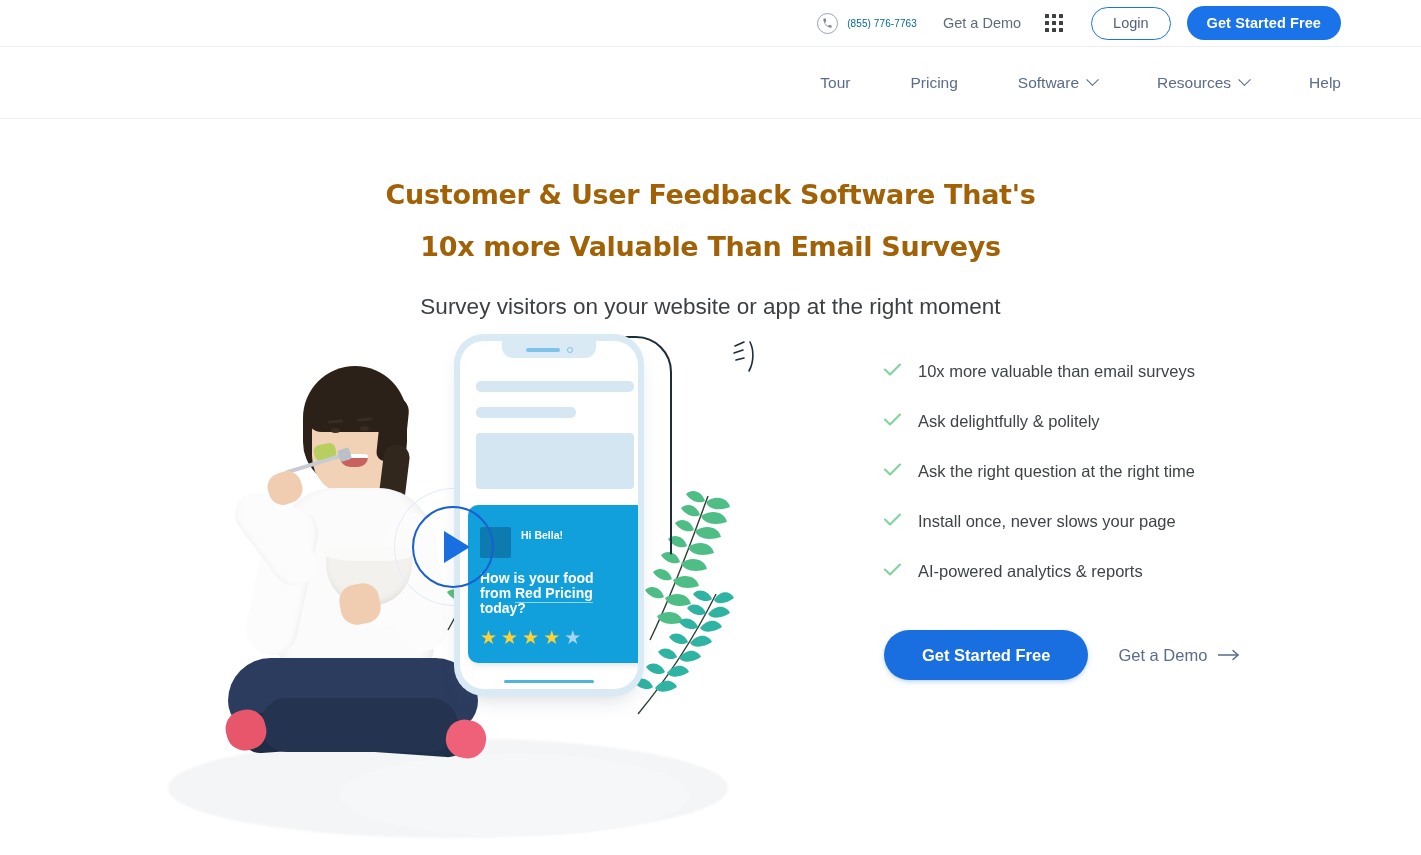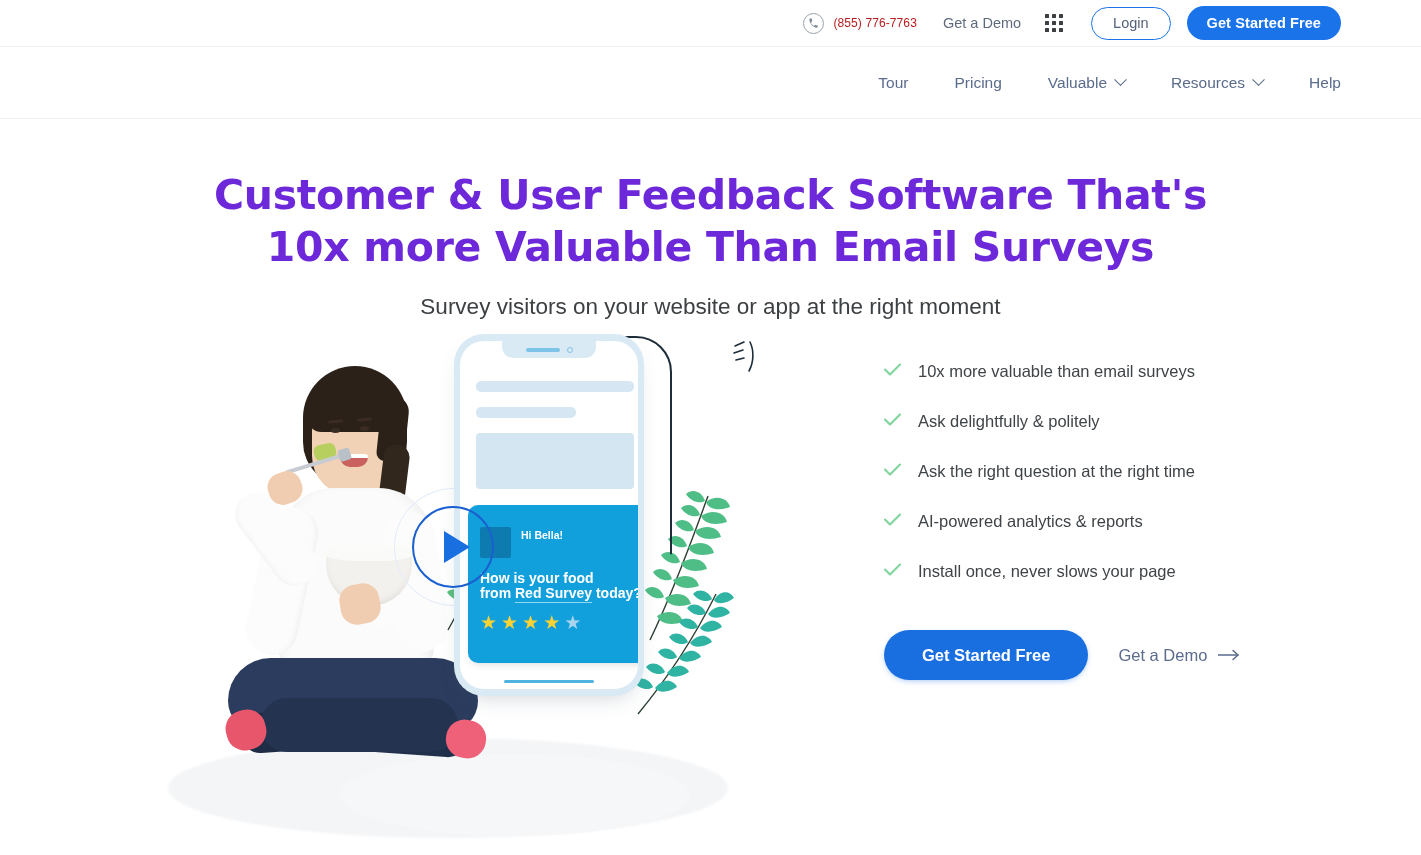--- a/index.html
+++ b/index.html
@@ -27,21 +27,21 @@
     margin-right: 26px;
   }
   .phone-circle {
     width: 21px; height: 21px; border-radius: 50%;
     border: 1.4px solid #9aa2ad;
     display: flex; align-items: center; justify-content: center;
     flex: none;
   }
   .phone-circle svg { display: block; }
   .phone-num {
-    font-size: 12px; color: #b91c1c; font-weight: 400;
+    font-size: 10px; color: #0369a1; font-weight: 400;
     letter-spacing: .1px;
   }
   .topbar-link {
     font-size: 14.5px; color: #5f6b7c; text-decoration: none;
     margin-right: 24px; cursor: pointer;
   }
   .grid-icon {
     display: grid;
     grid-template-columns: repeat(3, 4px);
     grid-template-rows: repeat(3, 4px);
@@ -89,43 +89,43 @@
     font-family: "DejaVu Sans", sans-serif;
   }
   .logo-swoosh {
     position: absolute; right: -28px; top: -13px;
   }
   .logo-sub { font-size: 10px; font-weight: 700; color: #44474c; letter-spacing: .05px; margin-top: 1px; padding-left: 2px;}
 
   .navlinks {
     position: absolute; right: 80px; top: 50%;
     transform: translateY(-50%);
-    display: flex; align-items: center; gap: 2px;
+    display: flex; align-items: center; gap: 16px;
   }
   .navlink {
     font-size: 15.5px; color: #5a6b8c; text-decoration: none;
     padding: 0 22px; cursor: pointer;
     display: inline-flex; align-items: center; gap: 9px;
   }
   .navlink:last-child { padding-right: 0; justify-content: center; }
   .caret {
     width: 9px; height: 9px;
     border-right: 1.7px solid #5a6b8c;
     border-bottom: 1.7px solid #5a6b8c;
     transform: rotate(45deg) translate(-2px,-2px);
     display: inline-block;
   }
 
   
   .hero { width: 100%; text-align: center; padding-top: 50px; }
   h1.hero-title {
-    font-size: 41px;
+    font-size: 27px;
     line-height: 52px;
     font-weight: 700;
-    color: #6d28d9;
+    color: #a16207;
     letter-spacing: -.3px;
     font-family: "DejaVu Sans", sans-serif;
   }
   .hero-sub {
     margin-top: 21px;
     font-size: 22.5px;
     color: #3c4043;
     font-weight: 400;
   }
 
@@ -463,21 +463,21 @@
 
 
   <div class="navlinks">
     <a class="navlink">
       <span>Tour</span>
     </a>
     <a class="navlink">
       <span>Pricing</span>
     </a>
     <a class="navlink">
-      <span>Valuable</span>
+      <span>Software</span>
       <span class="caret"></span>
     </a>
     <a class="navlink">
       <span>Resources</span>
       <span class="caret"></span>
     </a>
     <a class="navlink">
       <span>Help</span>
     </a>
   </div>
@@ -638,21 +638,21 @@
           <div class="ph-bar b2"></div>
           <div class="ph-block"></div>
 
           <div class="survey-card">
             <div class="sc-row">
               <div class="sc-avatar"></div>
               <div class="sc-greet">Hi Bella!</div>
             </div>
             <div class="sc-q">
               <span>How is your food</span><br>
-              <span>from </span><u>Red Survey</u><span> today?</span>
+              <span>from </span><u>Red Pricing</u><span> today?</span>
             </div>
             <div class="sc-stars">
               <span class="star">★</span>
               <span class="star">★</span>
               <span class="star">★</span>
               <span class="star">★</span>
               <span class="star off">★</span>
             </div>
           </div>
           <div class="home-ind"></div>
@@ -689,30 +689,30 @@
       </span>
       <span class="feat-text">Ask the right question at the right time</span>
     </div>
 
     <div class="feat">
       <span class="check">
         <svg width="17" height="13" viewBox="0 0 17 13" fill="none" stroke="#7ed49a" stroke-width="2.1" stroke-linecap="round" stroke-linejoin="round">
             <path d="M1 6.5 L6 11.5 L16 1.5"></path>
           </svg>
       </span>
-      <span class="feat-text">AI-powered analytics &amp; reports</span>
+      <span class="feat-text">Install once, never slows your page</span>
     </div>
 
     <div class="feat">
       <span class="check">
         <svg width="17" height="13" viewBox="0 0 17 13" fill="none" stroke="#7ed49a" stroke-width="2.1" stroke-linecap="round" stroke-linejoin="round">
             <path d="M1 6.5 L6 11.5 L16 1.5"></path>
           </svg>
       </span>
-      <span class="feat-text">Install once, never slows your page</span>
+      <span class="feat-text">AI-powered analytics &amp; reports</span>
     </div>
 
     <div class="cta-row">
       <button class="btn-primary-lg">Get Started Free</button>
       <a class="demo-link">
         <span>Get a Demo</span>
         <span class="arrow-r">
           <svg width="22" height="12" viewBox="0 0 22 12" fill="none" stroke="#5a6b8c" stroke-width="1.5" stroke-linecap="round" stroke-linejoin="round">
             <path d="M0 6 H20"></path>
               <path d="M15 1.5 L20 6 L15 10.5"></path>

